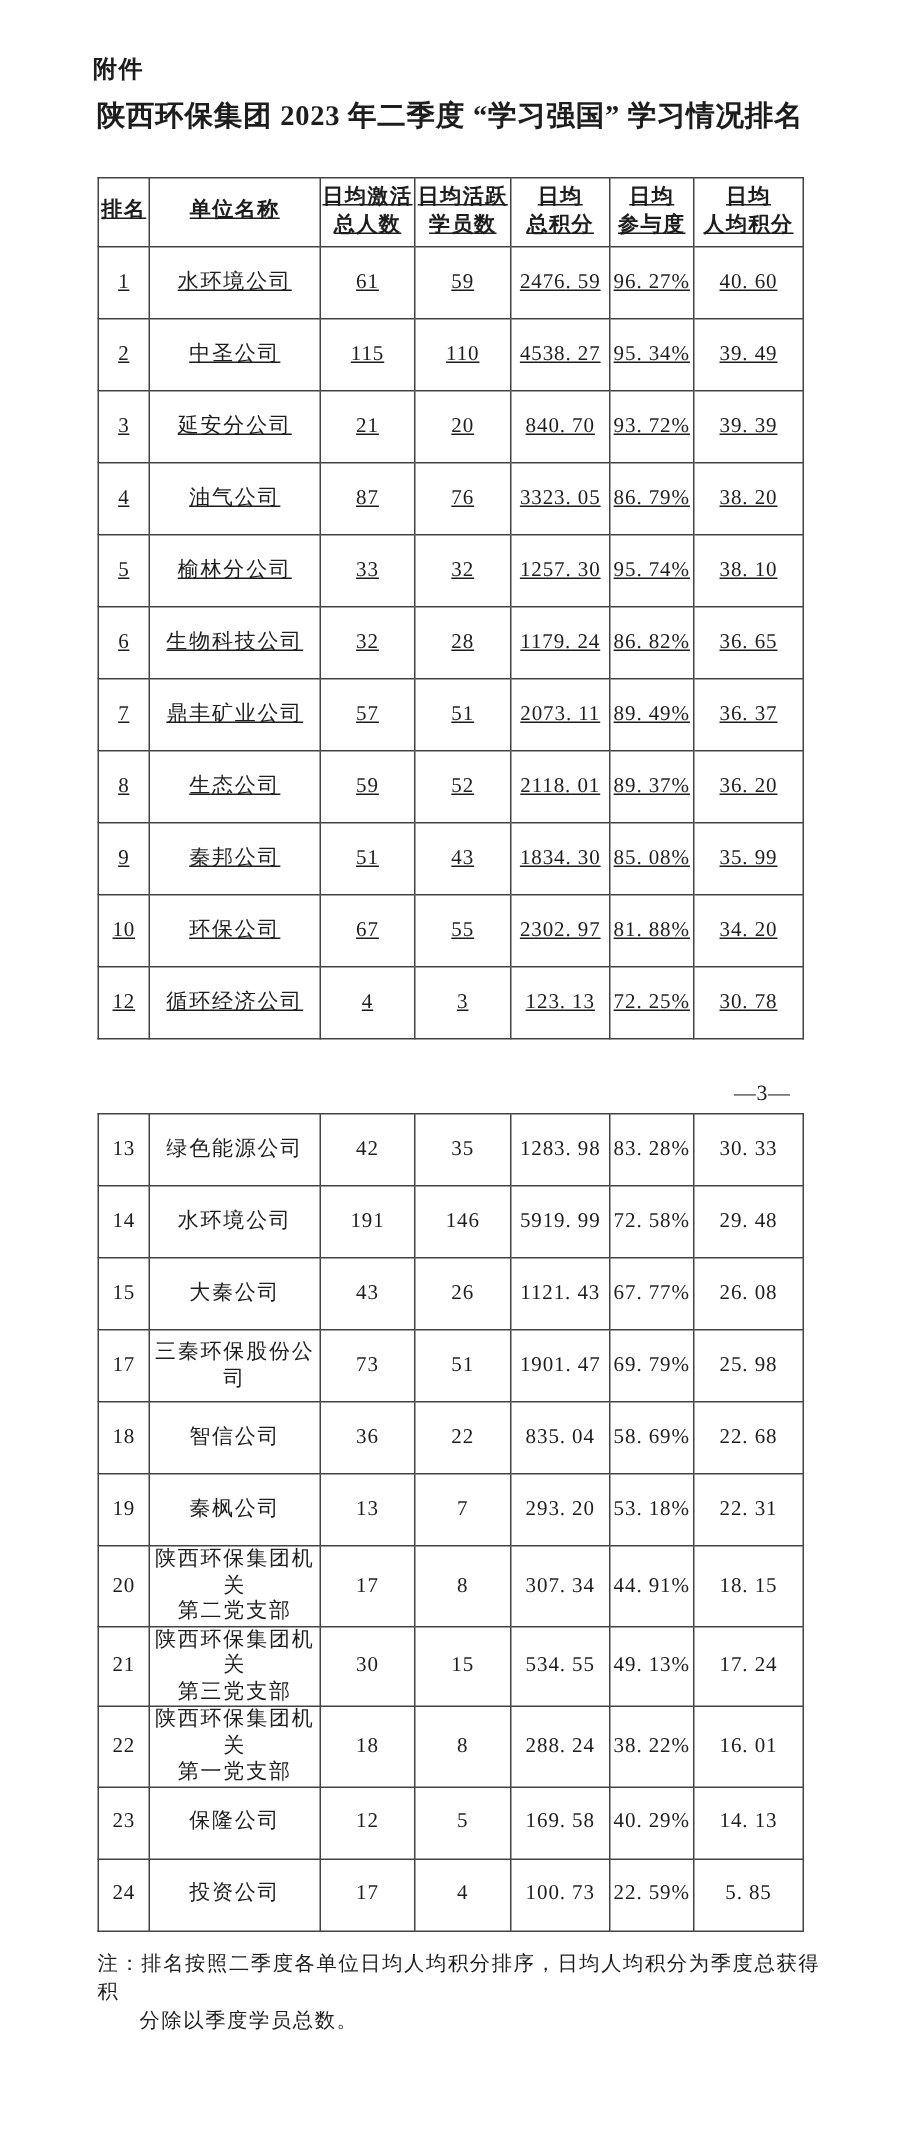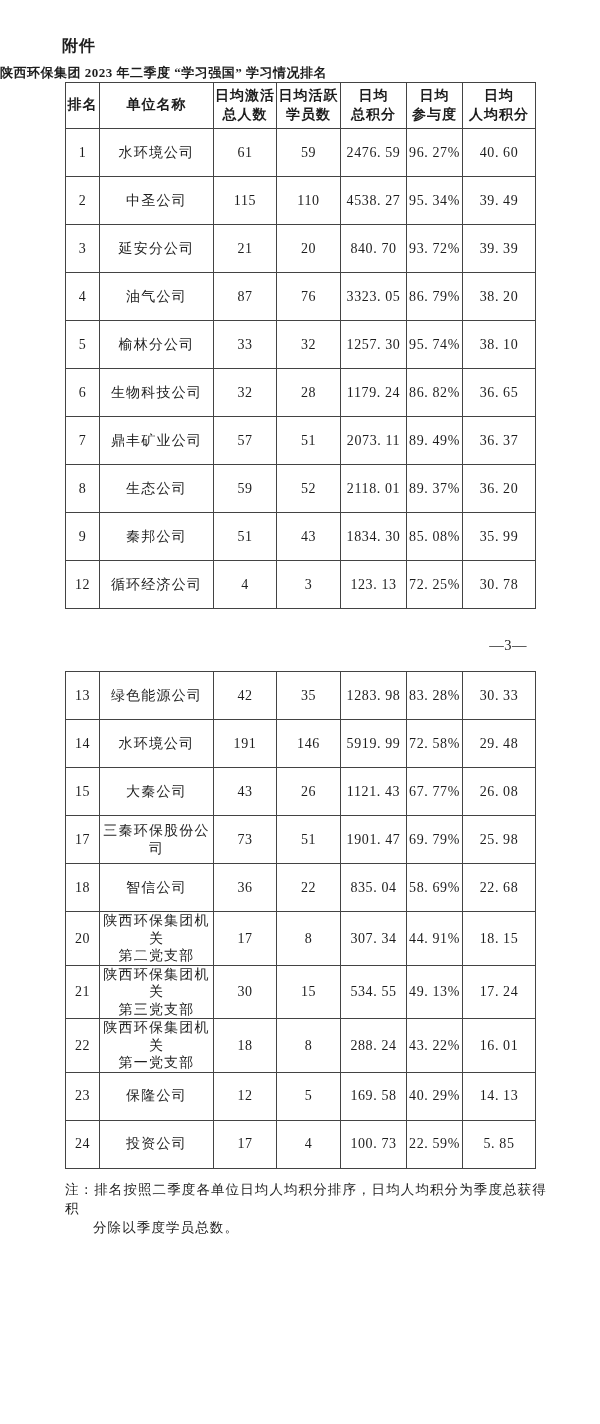--- a/index.html
+++ b/index.html
@@ -14,34 +14,35 @@
 
   .attachment {
     padding-top: 36px;
     margin-left: 62px;
     font-size: 16px;
     font-weight: bold;
     letter-spacing: 1px;
   }
   .doc-title {
     margin-top: 7px;
-    font-size: 13px;
+    text-align: center;
+    font-size: 19px;
     font-weight: bold;
     letter-spacing: 0.5px;
     white-space: nowrap;
   }
 
   table.rank-table {
     border-collapse: collapse;
     table-layout: fixed;
     width: 470px;
     margin-left: 65px;
   }
-  #table1 { margin-top: 0; }
-  #table2 { margin-top: 18px; }
+  #table1 { margin-top: 28px; text-decoration: underline; }
+  #table2 { margin-top: 5px; }
 
   .rank-table th, .rank-table td {
     border: 1px solid #434343;
     text-align: center;
     vertical-align: middle;
     padding: 0;
     overflow: hidden;
   }
   .rank-table thead th {
     height: 45px;
@@ -188,20 +189,29 @@
         <tr>
           <td class="c-rank">9</td>
           <td class="c-name">秦邦公司</td>
           <td class="c-num">51</td>
           <td class="c-num">43</td>
           <td class="c-num">1834. 30</td>
           <td class="c-num">85. 08%</td>
           <td class="c-num">35. 99</td>
         </tr>
         <tr>
+          <td class="c-rank">10</td>
+          <td class="c-name">环保公司</td>
+          <td class="c-num">67</td>
+          <td class="c-num">55</td>
+          <td class="c-num">2302. 97</td>
+          <td class="c-num">81. 88%</td>
+          <td class="c-num">34. 20</td>
+        </tr>
+        <tr>
           <td class="c-rank">12</td>
           <td class="c-name">循环经济公司</td>
           <td class="c-num">4</td>
           <td class="c-num">3</td>
           <td class="c-num">123. 13</td>
           <td class="c-num">72. 25%</td>
           <td class="c-num">30. 78</td>
         </tr>
       </tbody>
   </table>
@@ -258,20 +268,29 @@
         <tr>
           <td class="c-rank">18</td>
           <td class="c-name">智信公司</td>
           <td class="c-num">36</td>
           <td class="c-num">22</td>
           <td class="c-num">835. 04</td>
           <td class="c-num">58. 69%</td>
           <td class="c-num">22. 68</td>
         </tr>
         <tr>
+          <td class="c-rank">19</td>
+          <td class="c-name">秦枫公司</td>
+          <td class="c-num">13</td>
+          <td class="c-num">7</td>
+          <td class="c-num">293. 20</td>
+          <td class="c-num">53. 18%</td>
+          <td class="c-num">22. 31</td>
+        </tr>
+        <tr>
           <td class="c-rank">20</td>
           <td class="c-name">陕西环保集团机关
 第二党支部</td>
           <td class="c-num">17</td>
           <td class="c-num">8</td>
           <td class="c-num">307. 34</td>
           <td class="c-num">44. 91%</td>
           <td class="c-num">18. 15</td>
         </tr>
         <tr>
@@ -284,21 +303,21 @@
           <td class="c-num">49. 13%</td>
           <td class="c-num">17. 24</td>
         </tr>
         <tr>
           <td class="c-rank">22</td>
           <td class="c-name">陕西环保集团机关
 第一党支部</td>
           <td class="c-num">18</td>
           <td class="c-num">8</td>
           <td class="c-num">288. 24</td>
-          <td class="c-num">43. 22%</td>
+          <td class="c-num">38. 22%</td>
           <td class="c-num">16. 01</td>
         </tr>
         <tr>
           <td class="c-rank">23</td>
           <td class="c-name">保隆公司</td>
           <td class="c-num">12</td>
           <td class="c-num">5</td>
           <td class="c-num">169. 58</td>
           <td class="c-num">40. 29%</td>
           <td class="c-num">14. 13</td>

